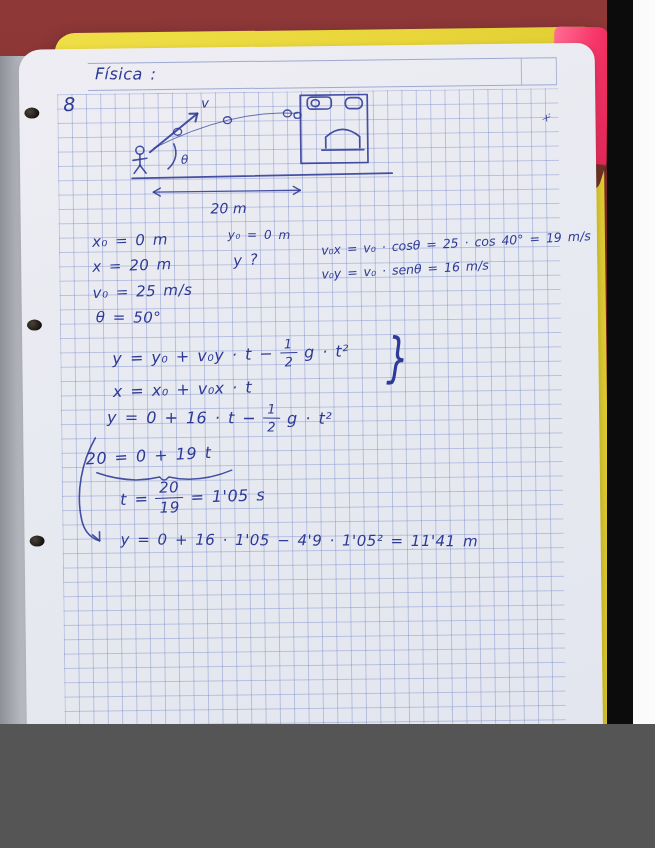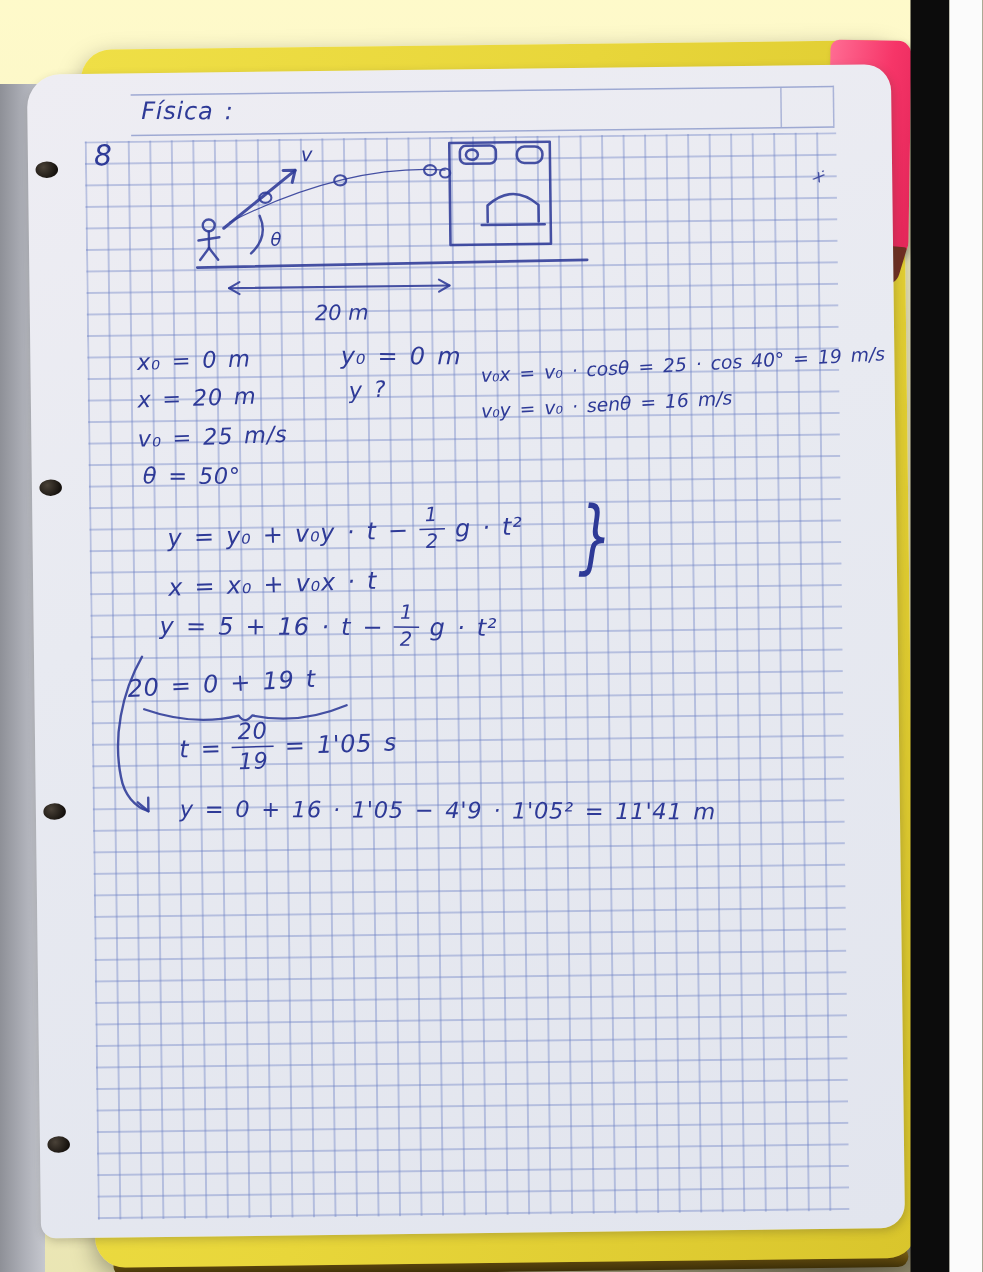--- a/index.html
+++ b/index.html
@@ -1,19 +1,19 @@
 <!DOCTYPE html>
 <html><head>
 <meta charset="utf-8">
 <style>
   html,body{margin:0;padding:0;background:#555;}
   .scene{
-    position:relative;width:655px;height:848px;overflow:hidden;
+    position:relative;width:655px;height:724px;overflow:hidden;
     font-family:"DejaVu Sans",sans-serif;
-    background-color:#fef9c3;
+    background-color:#7f1d1d;
     background-image:
       radial-gradient(circle at 22% 28%, #e9e3d7 0 9px, rgba(0,0,0,0) 10px),
       radial-gradient(circle at 68% 62%, #d9d1c3 0 11px, rgba(0,0,0,0) 12px),
       radial-gradient(circle at 44% 82%, #948b7d 0 7px, rgba(0,0,0,0) 8px),
       radial-gradient(circle at 86% 18%, #cfc8bb 0 9px, rgba(0,0,0,0) 10px),
       radial-gradient(circle at 10% 68%, #8c8375 0 6px, rgba(0,0,0,0) 7px),
       radial-gradient(circle at 56% 12%, #f0ead f 0 7px, rgba(0,0,0,0) 8px),
       radial-gradient(circle at 33% 52%, #c4bcae 0 8px, rgba(0,0,0,0) 9px);
     background-size:93px 71px,117px 89px,101px 83px,123px 97px,79px 61px,71px 93px,88px 77px;
   }
@@ -133,42 +133,42 @@
 
         <g class="s" stroke-width="1.4">
           <line x1="31" y1="104" x2="178" y2="104"></line>
           <polyline points="38,100 31,104 38,108"></polyline>
           <polyline points="171,100 178,104 171,108"></polyline>
         </g>
         <text x="88" y="126" font-size="14">20 m</text>
       </svg>
 
       <div class="ink t1" style="left:71px;top:183px;font-size:15px">x₀ = 0 m</div>
-      <div class="ink t2" style="left:207px;top:181px;font-size:16px">y₀ = 0 m</div>
+      <div class="ink t2" style="left:207px;top:181px;font-size:12px">y₀ = 0 m</div>
       <div class="ink t1" style="left:71px;top:208px;font-size:15px">x = 20 m</div>
       <div class="ink t3" style="left:212px;top:204px;font-size:15px">y ?</div>
       <div class="ink t1" style="left:71px;top:234px;font-size:15px">v₀ = 25 m/s</div>
       <div class="ink t2" style="left:74px;top:260px;font-size:15px">θ = 50°</div>
 
       <div class="ink small t3" style="left:300px;top:191px">v₀x = v₀ · cosθ = 25 · cos 40° = 19 m/s</div>
       <div class="ink small t3" style="left:300px;top:217px">v₀y = v₀ · senθ = 16 m/s</div>
 
       <div class="ink eq-line t1" style="left:90px;top:292px">
         <span>y = y₀ + v₀y · t −</span>
         <span class="frac">
           <span class="fnum">1</span>
           <span class="fden">2</span>
         </span>
         <span>g · t²</span>
       </div>
       <div class="ink t1" style="left:90px;top:332px;font-size:16px">x = x₀ + v₀x · t</div>
       <div class="ink brace" style="left:358px;top:286px">}</div>
 
       <div class="ink eq-line t2" style="left:84px;top:355px">
-        <span>y = 5 + 16 · t −</span>
+        <span>y = 0 + 16 · t −</span>
         <span class="frac">
           <span class="fnum">1</span>
           <span class="fden">2</span>
         </span>
         <span>g · t²</span>
       </div>
       <div class="ink t3" style="left:62px;top:398px;font-size:16px">20 = 0 + 19 t</div>
 
       <svg style="position:absolute;left:70px;top:420px" width="142" height="20" viewBox="0 0 142 20">
         <path class="s" stroke-width="1.5" d="M 3,4 Q 36,16 66,9 Q 70,15 75,9 Q 106,16 138,3"></path>

